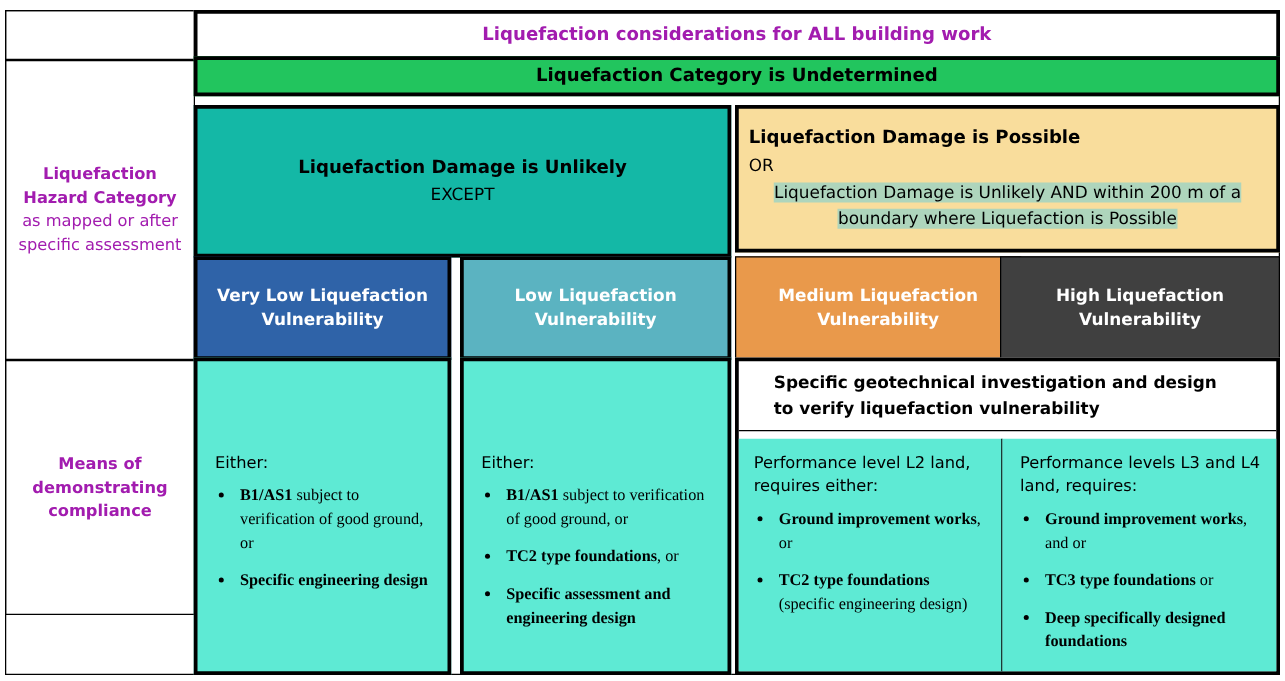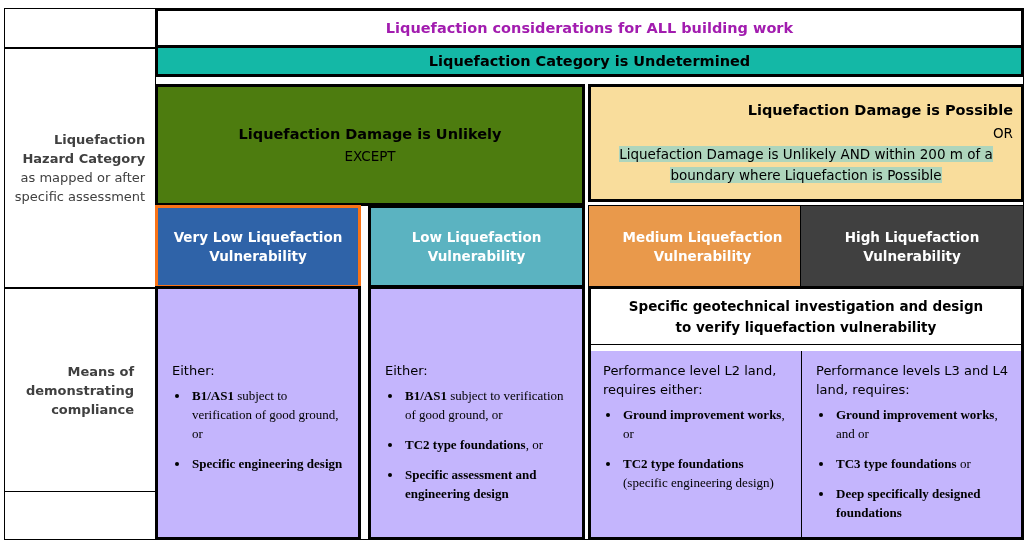--- a/index.html
+++ b/index.html
@@ -33,90 +33,90 @@
     left:4px;top:48px;width:152px;height:240px;
     border:1px solid #000;
     display:flex;align-items:center;justify-content:center;
   }
   .leftcol-3{
     left:4px;top:288px;width:152px;height:204px;
     border:1px solid #000;
     display:flex;align-items:center;justify-content:center;
   }
   .leftlabel{
-    text-align:right;font-size:13px;line-height:19px;color:#404040;
+    text-align:center;font-size:13px;line-height:19px;color:#a21caf;
     padding:0 6px;
   }
   .leftlabel b{font-weight:bold;}
 
   
   .banner{
     left:155px;top:8px;width:869px;height:40px;
     border:3px solid #000;
     background:#ffffff;
     display:flex;align-items:center;justify-content:center;
     font-weight:bold;font-size:14.5px;color:#a21caf;
   }
 
   
   .greybar{
     left:155px;top:45px;width:869px;height:32px;
     border:3px solid #000;
-    background:#14b8a6;
+    background:#22c55e;
     display:flex;align-items:center;justify-content:center;
     font-weight:bold;font-size:14.5px;color:#000;
   }
 
   
   .panel-green{
     left:155px;top:84px;width:430px;height:122px;
     border:3px solid #000;
-    background:#4d7c0f;
+    background:#14b8a6;
     display:flex;flex-direction:column;align-items:center;justify-content:center;
     text-align:center;font-size:13.5px;color:#000;line-height:20px;
     padding:0 10px;
   }
   .panel-green .ttl{font-weight:bold;font-size:14.5px;margin-bottom:2px;}
   .panel-yellow{
     left:588px;top:84px;width:436px;height:118px;
     border:3px solid #000;
     background:#f9dd9c;
-    display:flex;flex-direction:column;align-items:flex-end;justify-content:center;
+    display:flex;flex-direction:column;align-items:flex-start;justify-content:center;
     text-align:center;font-size:13.5px;color:#000;line-height:21px;
     padding:0 8px;
   }
   .panel-yellow .ttl{font-weight:bold;font-size:14.5px;margin-bottom:2px;}
   .hl{background:#aed5bc;display:inline;box-decoration-break:clone;-webkit-box-decoration-break:clone;}
 
   
   .vuln{
     display:flex;align-items:center;justify-content:center;
     text-align:center;font-weight:bold;font-size:13.5px;line-height:19px;
     color:#ffffff;padding:0 6px;
   }
   .v-verylow{
     left:155px;top:205px;width:206px;height:83px;
-    border:3px solid #f97316;background:#2f63a8;
+    border:3px solid #000000;background:#2f63a8;
   }
   .v-low{
     left:368px;top:205px;width:217px;height:83px;
     border:3px solid #000;background:#5bb3c1;
   }
   .v-medium{
     left:588px;top:205px;width:229px;height:83px;
     border:1px solid #000;background:#e9994b;
   }
   .v-high{
     left:800px;top:205px;width:224px;height:83px;
     border:1px solid #000;background:#404040;
   }
 
   
   .cell{
-    background:#c4b5fd;box-sizing:border-box;
+    background:#5eead4;box-sizing:border-box;
     font-size:13px;line-height:19px;color:#000;
   }
   .c-verylow{
     left:155px;top:286px;width:206px;height:254px;
     border:3px solid #000;
     padding:72px 14px 8px 14px;
   }
   .c-low{
     left:368px;top:286px;width:217px;height:254px;
     border:3px solid #000;
@@ -125,21 +125,20 @@
   .rightgroup{
     left:588px;top:286px;width:436px;height:254px;
     border:3px solid #000;background:#fff;
   }
   .geo-head{
     left:591px;top:289px;width:430px;height:56px;
     border-bottom:1px solid #000;
     display:flex;align-items:center;
     font-weight:bold;font-size:13.5px;line-height:21px;color:#000;
     padding:0 28px;
-    text-align:center;
   }
   .c-medium{
     left:591px;top:351px;width:211px;height:186px;
     border-right:1px solid #000;
     padding:10px 12px 8px 12px;
   }
   .c-high{
     left:802px;top:351px;width:219px;height:186px;
     padding:10px 12px 8px 14px;
   }

